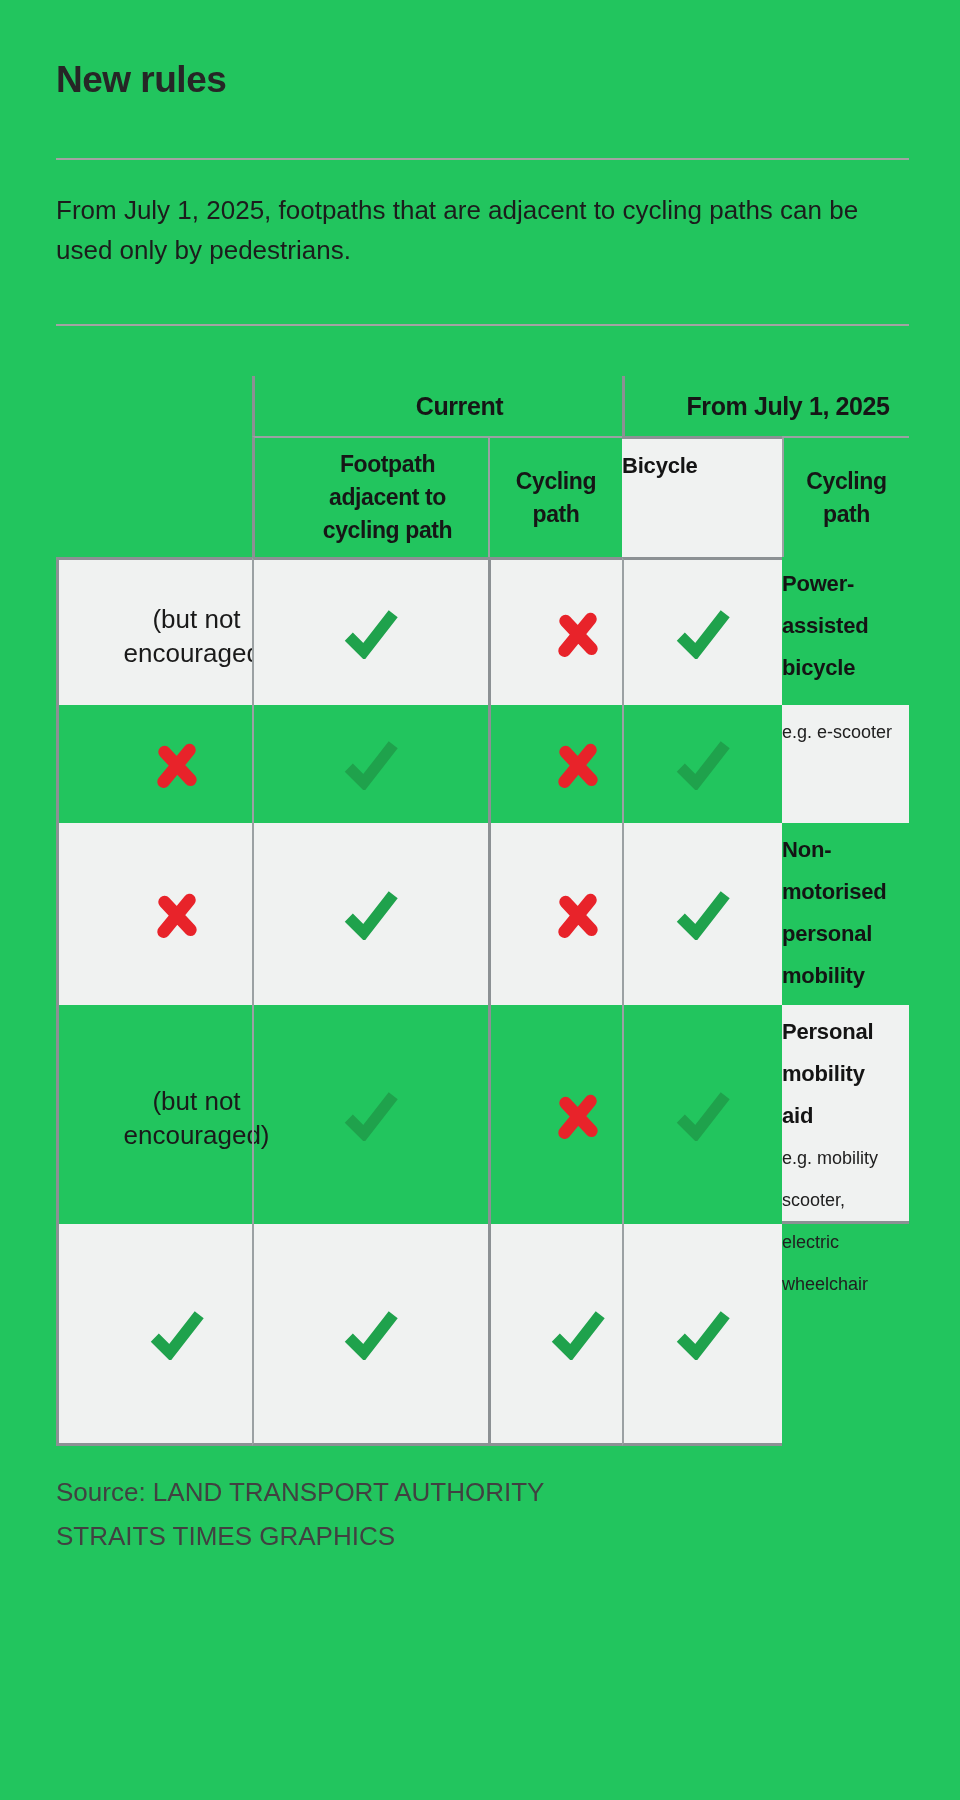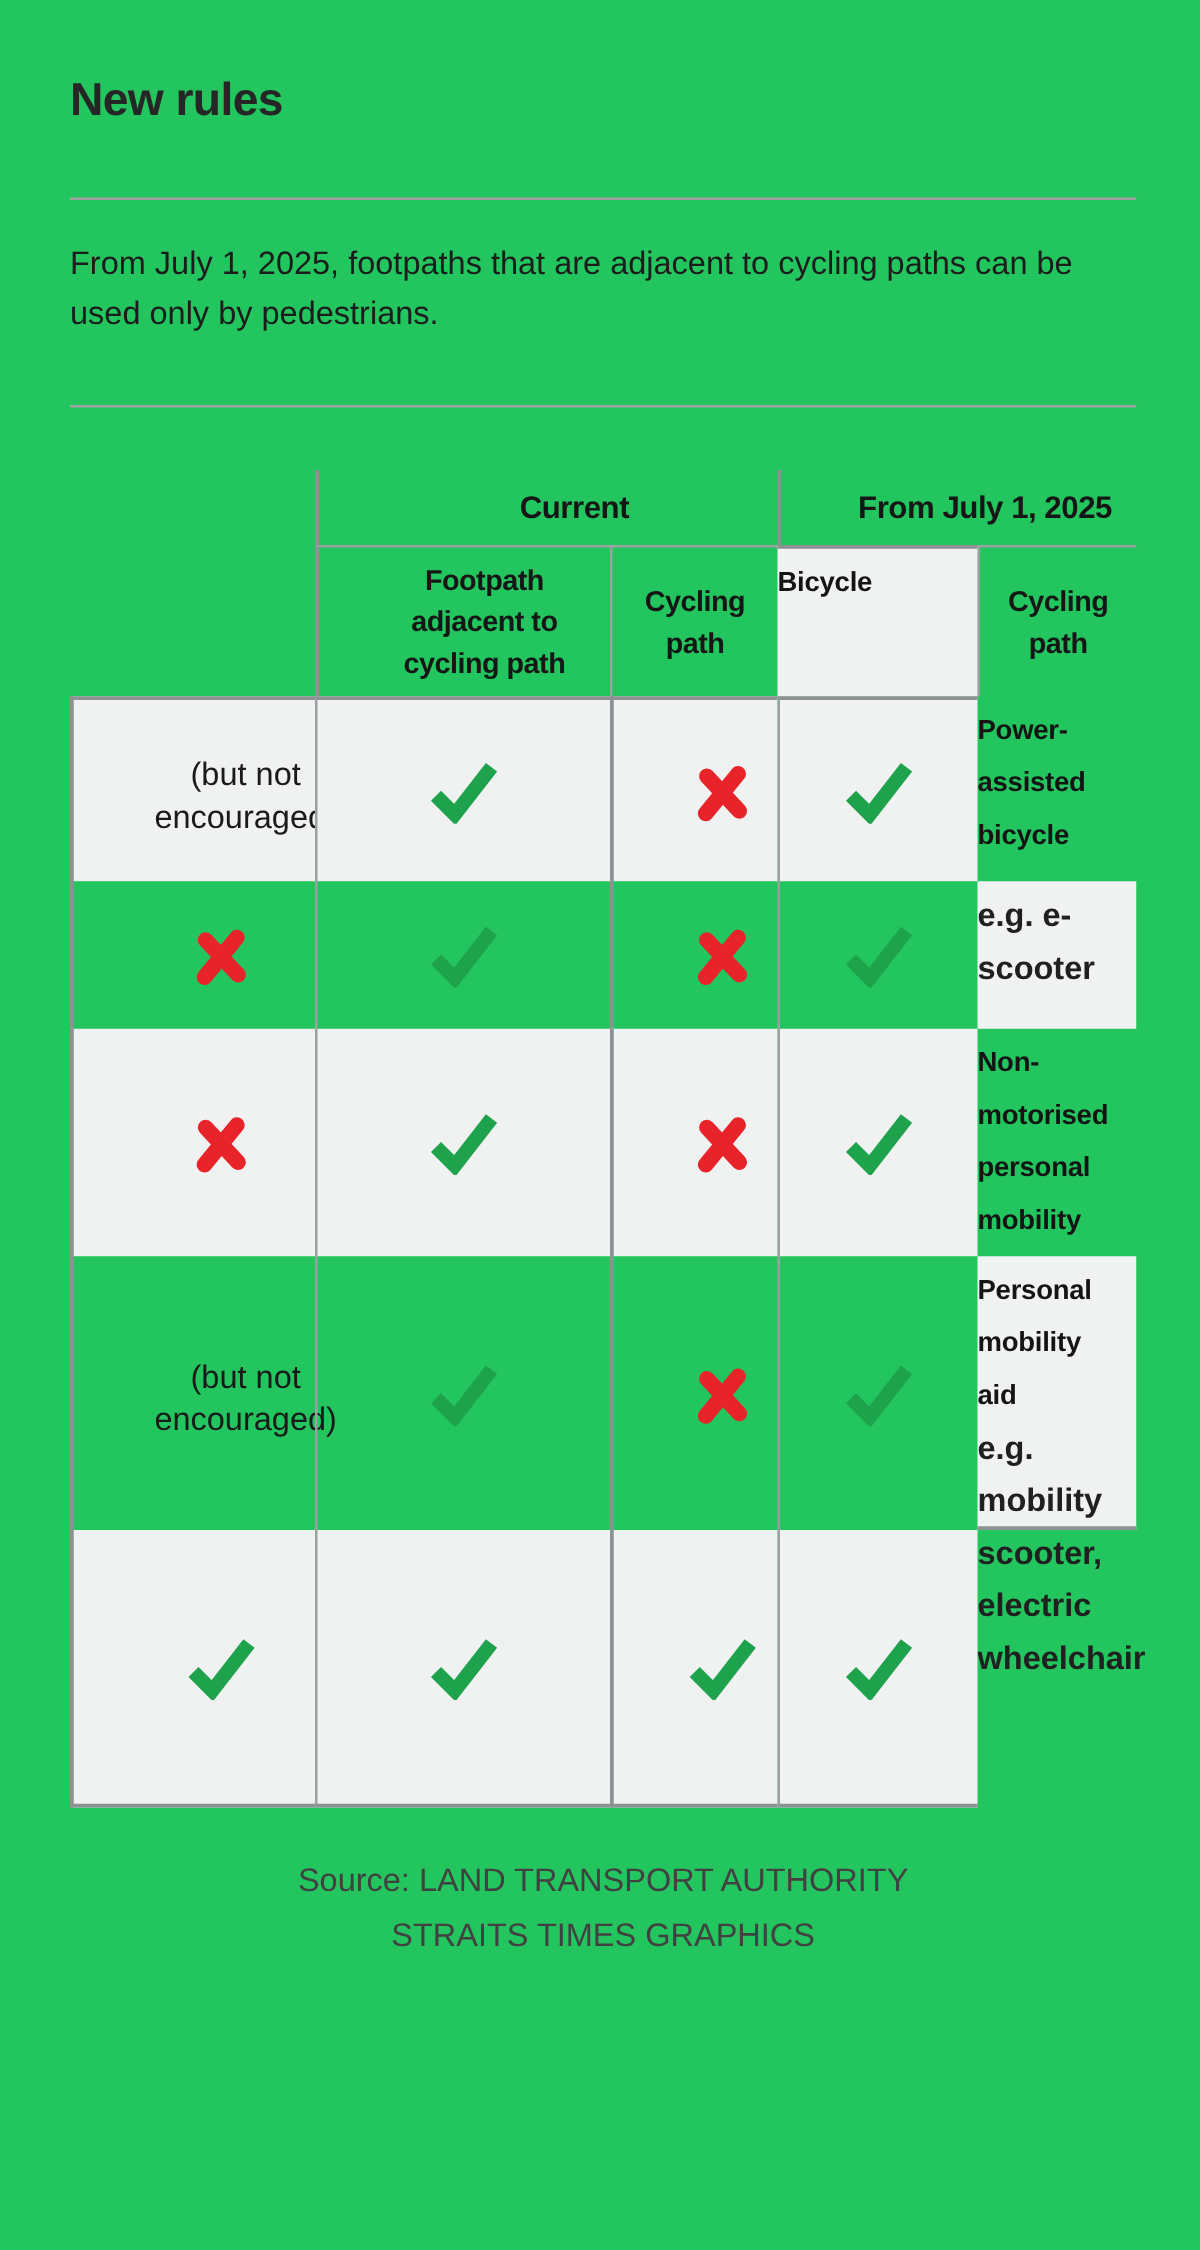--- a/index.html
+++ b/index.html
@@ -33,29 +33,29 @@
            font-size:23px; font-weight:700; color:#161616; line-height:33px; letter-spacing:-0.4px;
            border-top:2px solid var(--border_light); padding:0 10px; }
   .vthick { border-left:3px solid var(--border_dark);padding-left:42px; }
   .vthin  { border-left:2px solid var(--border_light); }
   .shade  { background:var(--row_shade); }
   .rfirst { border-top:3px solid var(--border_dark); }
   .rlast  { border-bottom:3px solid var(--border_dark); }
 
   .label-cell { display:flex; flex-direction:column; justify-content:flex-start; padding:6px 14px 6px 0; }
   .row-label   { font-size:22px; font-weight:700; line-height:42px; color:#141414; letter-spacing:-0.2px; }
-  .row-example { font-size:26px; font-weight:700; line-height:42px; color:#202020; }
+  .row-example { font-size:18px; font-weight:400; line-height:42px; color:#202020; }
 
   .mark-cell { display:flex; flex-direction:row; align-items:center; justify-content:center; text-align:center;gap:40px; }
   .mark-caption { font-size:26px; line-height:34px; color:#1a1a1a; margin-top:6px; }
   .check-icon { color:var(--green); display:block; }
   .cross-icon { color:var(--red); display:block; }
 
   .note { margin-top:44px; width:760px; font-size:26px; line-height:46px; color:var(--text_note); }
-  .source { margin-top:36px; font-size:26px; line-height:44px; color:var(--text_note);text-align:center; }
+  .source { margin-top:24px; font-size:26px; line-height:44px; color:var(--text_note); }
 </style>
 </head>
 <body>
 
 <div class="page">
   <div class="content">
     <div class="title">New rules</div>
     <hr class="rule rule1">
     <div class="intro">From July 1, 2025, footpaths that are adjacent to cycling paths can be used only by pedestrians.</div>
     <hr class="rule rule2">

